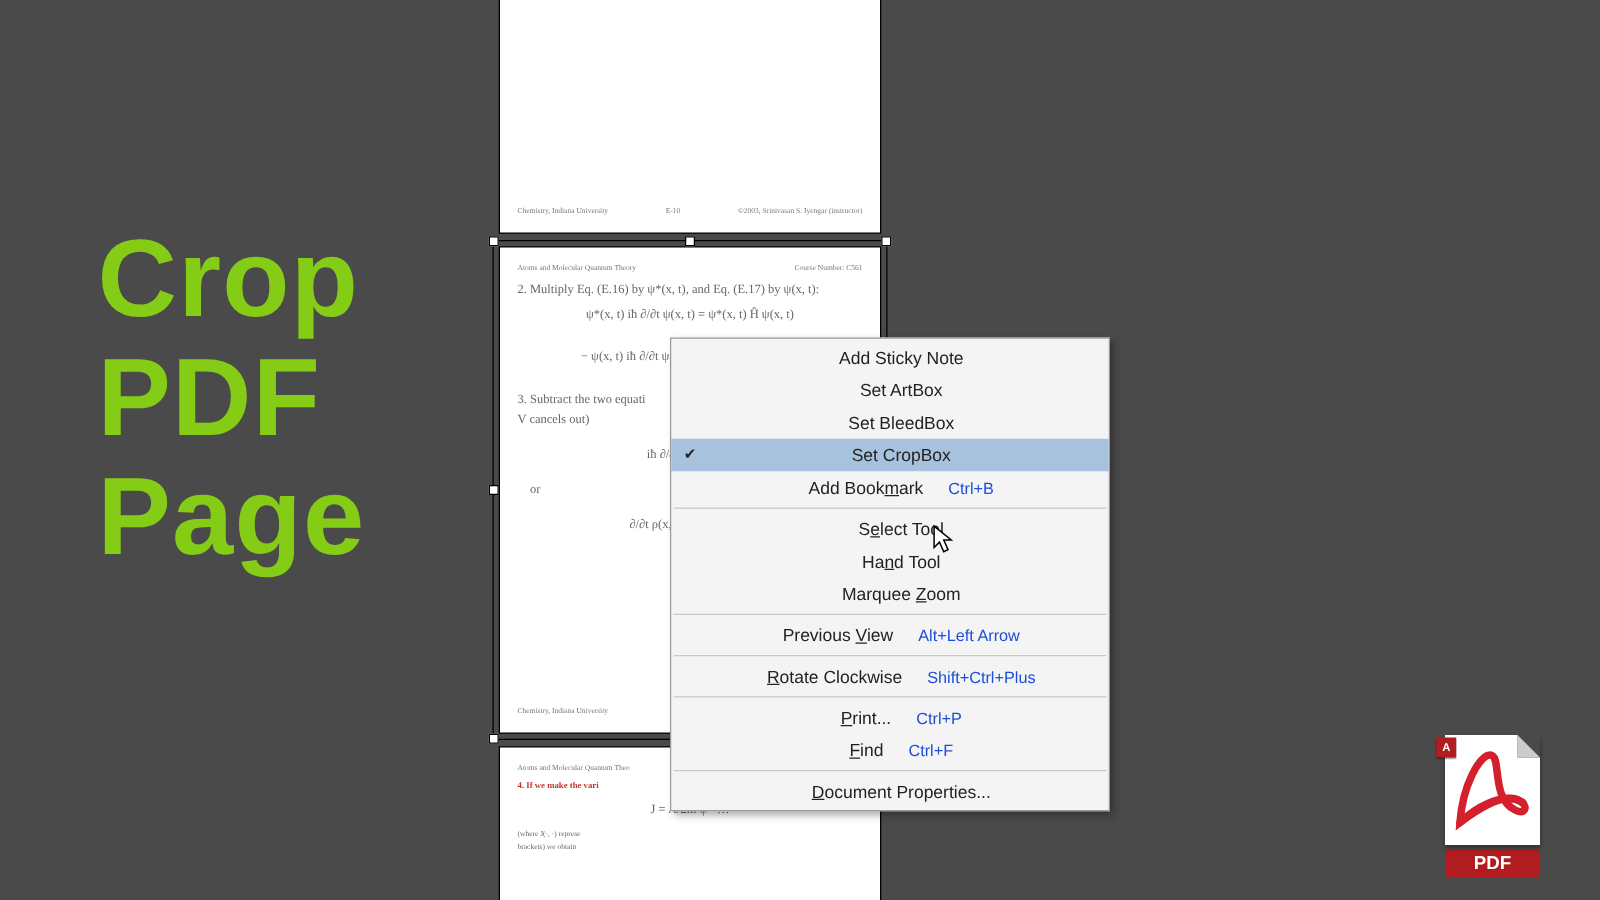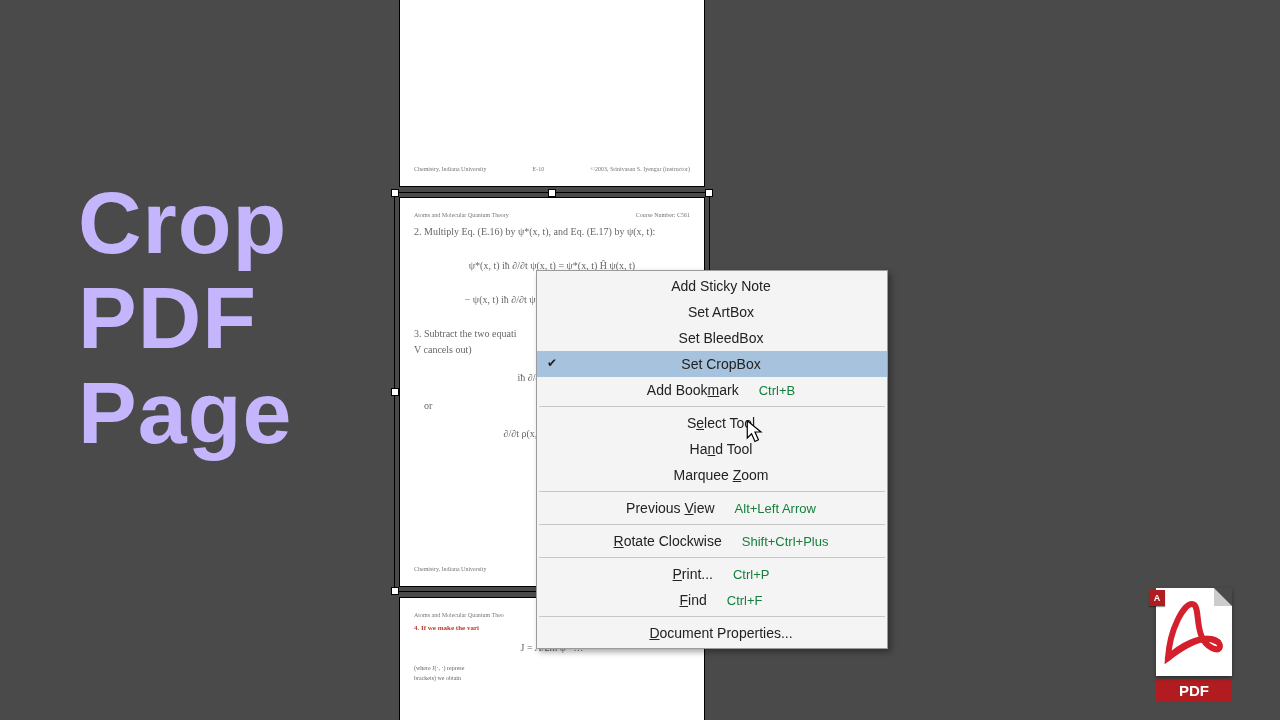--- a/index.html
+++ b/index.html
@@ -10,21 +10,21 @@
     font-family: Arial, Helvetica, sans-serif;
     position: relative;
     overflow: hidden;
   }
 
   
   .title-block {
     position: absolute;
     left: 78px;
     top: 175px;
-    color: #c4b5fd;
+    color: #84cc16;
     font-weight: 800;
     font-size: 88px;
     line-height: 1.08;
     letter-spacing: 1px;
   }
 
   
   .page {
     background: #fff;
     position: absolute;
@@ -125,21 +125,21 @@
     position: absolute;
     left: 10px; top: 5px;
     font-size: 12px;
   }
   .menu-sep {
     height: 1px;
     background: #c8c8c8;
     margin: 3px 2px;
   }
   .menu-item .shortcut {
-    color: #15803d;
+    color: #1d4ed8;
     font-size: 13px;
     margin-left: 20px;
   }
   .mn { text-decoration: underline; }
 
   
   .cursor {
     position: absolute;
     left: 746px;
     top: 420px;
@@ -215,21 +215,21 @@
   </div>
 </div>
 
 <div class="page page-mid">
   <div class="page-inner">
     <div class="hdr">
       <span>Atoms and Molecular Quantum Theory</span>
       <span>Course Number: C561</span>
     </div>
     <div class="line">2. Multiply Eq. (E.16) by ψ*(x, t), and Eq. (E.17) by ψ(x, t):</div>
-    <div class="line center" style="margin:18px 0">ψ*(x, t) iħ ∂/∂t ψ(x, t)  =  ψ*(x, t) Ĥ ψ(x, t)</div>
+    <div class="line center" style="margin:4px 0">ψ*(x, t) iħ ∂/∂t ψ(x, t)  =  ψ*(x, t) Ĥ ψ(x, t)</div>
     <div class="line center" style="margin:18px 0">− ψ(x, t) iħ ∂/∂t ψ*(x, t)  =  ψ(x, t) Ĥ ψ*(x, t)</div>
     <div class="line">3. Subtract the two equati</div>
     <div class="line">    V cancels out)</div>
     <div class="line center" style="margin:12px 0">iħ ∂/∂t |ψ(x, t)|²  =</div>
     <div class="line" style="margin-left:10px">or</div>
     <div class="line center" style="margin:12px 0">∂/∂t ρ(x, t)  =  − ħ/2mi …</div>
     <div class="footer">
       <span>Chemistry, Indiana University</span>
       <span></span>
         <span></span>

